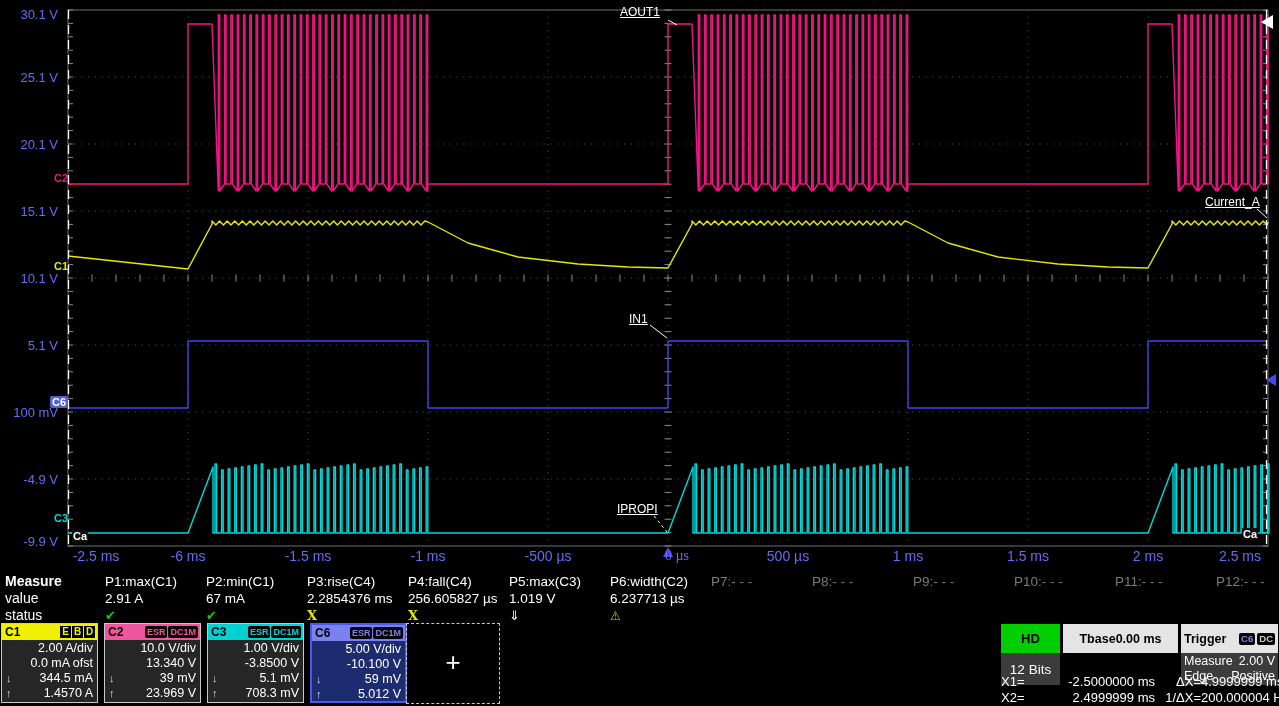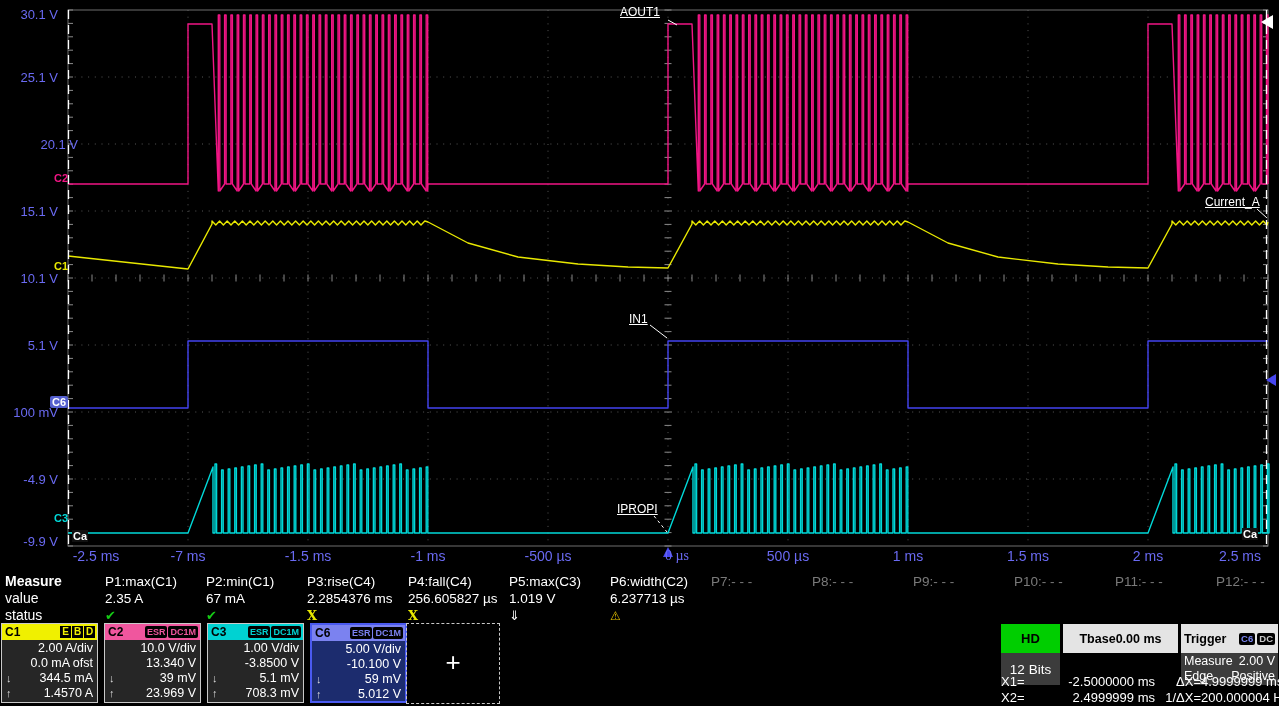--- a/index.html
+++ b/index.html
@@ -83,31 +83,31 @@
         <polygon points="1276,374 1276,386 1266,380" fill="#4646f0"></polygon>
         <polygon points="1273,15 1273,29 1261,22" fill="#fff"></polygon>
         <path d="M668,20 L677,25" stroke="#fff" stroke-width="1" fill="none"></path>
         <path d="M1257,209 L1267,218" stroke="#fff" stroke-width="1" fill="none"></path>
         <path d="M650,325 L667,338" stroke="#fff" stroke-width="1" fill="none"></path>
         <path d="M654,516 L667,532" stroke="#fff" stroke-width="1" stroke-dasharray="3 3" fill="none"></path>
       </svg>
     <div id="vlabels">
         <div class="vlabel" style="top: 14px;">30.1 V</div>
         <div class="vlabel" style="top: 77px;">25.1 V</div>
-        <div class="vlabel" style="top: 144px; padding-left: 20px;">20.1 V</div>
+        <div class="vlabel" style="top: 144px;">20.1 V</div>
         <div class="vlabel" style="top: 211px;">15.1 V</div>
         <div class="vlabel" style="top: 278px;">10.1 V</div>
         <div class="vlabel" style="top: 345px;">5.1 V</div>
         <div class="vlabel" style="top: 412px;">100 mV</div>
         <div class="vlabel" style="top: 479px;">-4.9 V</div>
         <div class="vlabel" style="top: 541px;">-9.9 V</div>
       </div>
     <div id="tlabels">
         <div class="tlabel" style="left: 96px;">-2.5 ms</div>
-        <div class="tlabel" style="left: 188px;">-7 ms</div>
+        <div class="tlabel" style="left: 188px;">-6 ms</div>
         <div class="tlabel" style="left: 308px;">-1.5 ms</div>
         <div class="tlabel" style="left: 428px;">-1 ms</div>
         <div class="tlabel" style="left: 548px;">-500 µs</div>
         <div class="tlabel" style="left: 677px; font-family: Liberation Serif, serif;">0 µs</div>
         <div class="tlabel" style="left: 788px;">500 µs</div>
         <div class="tlabel" style="left: 908px;">1 ms</div>
         <div class="tlabel" style="left: 1028px;">1.5 ms</div>
         <div class="tlabel" style="left: 1148px;">2 ms</div>
         <div class="tlabel" style="left: 1240px;">2.5 ms</div>
       </div>
@@ -141,21 +141,21 @@
         <div class="mcell">P6:width(C2)</div>
         <div class="mcell dimcol">P7:- - -</div>
         <div class="mcell dimcol">P8:- - -</div>
         <div class="mcell dimcol">P9:- - -</div>
         <div class="mcell dimcol">P10:- - -</div>
         <div class="mcell dimcol">P11:- - -</div>
         <div class="mcell dimcol">P12:- - -</div>
       </div>
     <div class="mrow" id="mrow-val">
       <div class="rowlab">value</div>
-    <div class="mcell">2.35 A</div>
+    <div class="mcell">2.91 A</div>
         <div class="mcell">67 mA</div>
         <div class="mcell">2.2854376 ms</div>
         <div class="mcell">256.605827 µs</div>
         <div class="mcell">1.019 V</div>
         <div class="mcell">6.237713 µs</div>
         <div class="mcell"></div>
         <div class="mcell"></div>
         <div class="mcell"></div>
         <div class="mcell"></div>
         <div class="mcell"></div>

